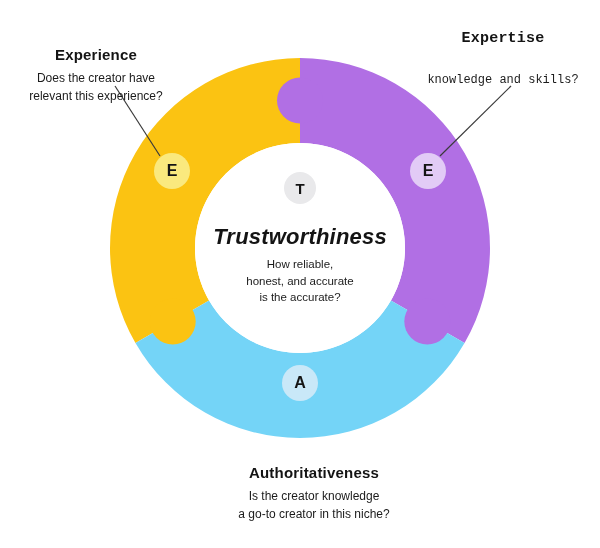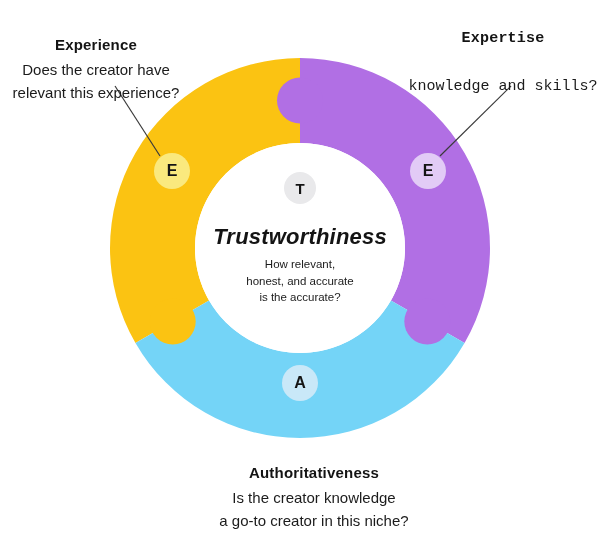--- a/index.html
+++ b/index.html
@@ -18,21 +18,21 @@
     border-radius:50%;
     display:flex; align-items:center; justify-content:center;
     font-weight:bold;
     color:#141414;
   }
   .badge.ring   { width:36px; height:36px; font-size:16px; }
   .badge.center-badge { width:32px; height:32px; font-size:15px; left:284px; top:172px; }
 
   .label-block { position:absolute; text-align:center; }
   .label-title { font-weight:bold; font-size:15px; letter-spacing:.2px; margin-bottom:6px; }
-  .label-desc  { font-size:15px; line-height:1.5; color:#1b1b1b; }
+  .label-desc  { font-size:12px; line-height:1.5; color:#1b1b1b; }
 
   .center-title {
     position:absolute; left:150px; top:224px; width:300px;
     text-align:center; font-weight:bold; font-size:22px; letter-spacing:.2px;font-style:italic;
   }
   .center-desc {
     position:absolute; left:175px; top:256px; width:250px;
     text-align:center; font-size:11.5px; line-height:1.45; color:#1b1b1b;
   }
 </style>
@@ -63,26 +63,26 @@
 
   <div class="badge ring" style="left: 410px; top: 153px; background: rgb(226, 203, 246);">E</div>
 
   <div class="badge ring" style="left: 282px; top: 365px; background: rgb(201, 232, 248);">A</div>
 
   <div class="badge center-badge" style="background: rgb(233, 233, 235);">T</div>
 
   <div class="center-title">Trustworthiness</div>
 
   <div class="center-desc">
-    <span>How relevant,</span><br>
+    <span>How reliable,</span><br>
     <span>honest, and accurate</span><br>
     <span>is the accurate?</span>
   </div>
 
-  <div class="label-block" style="left:0px; top:36px; width:192px;">
+  <div class="label-block" style="left:0px; top:46px; width:192px;">
     <div class="label-title">Experience</div>
     <div class="label-desc">
       <span>Does the creator have</span><br>
       <span>relevant this experience?</span>
     </div>
   </div>
 
   <div class="label-block" style="left:408px; top:30px; width:190px;font-family:Liberation Mono, monospace;">
     <div class="label-title">Expertise</div>
     <div class="label-desc">

